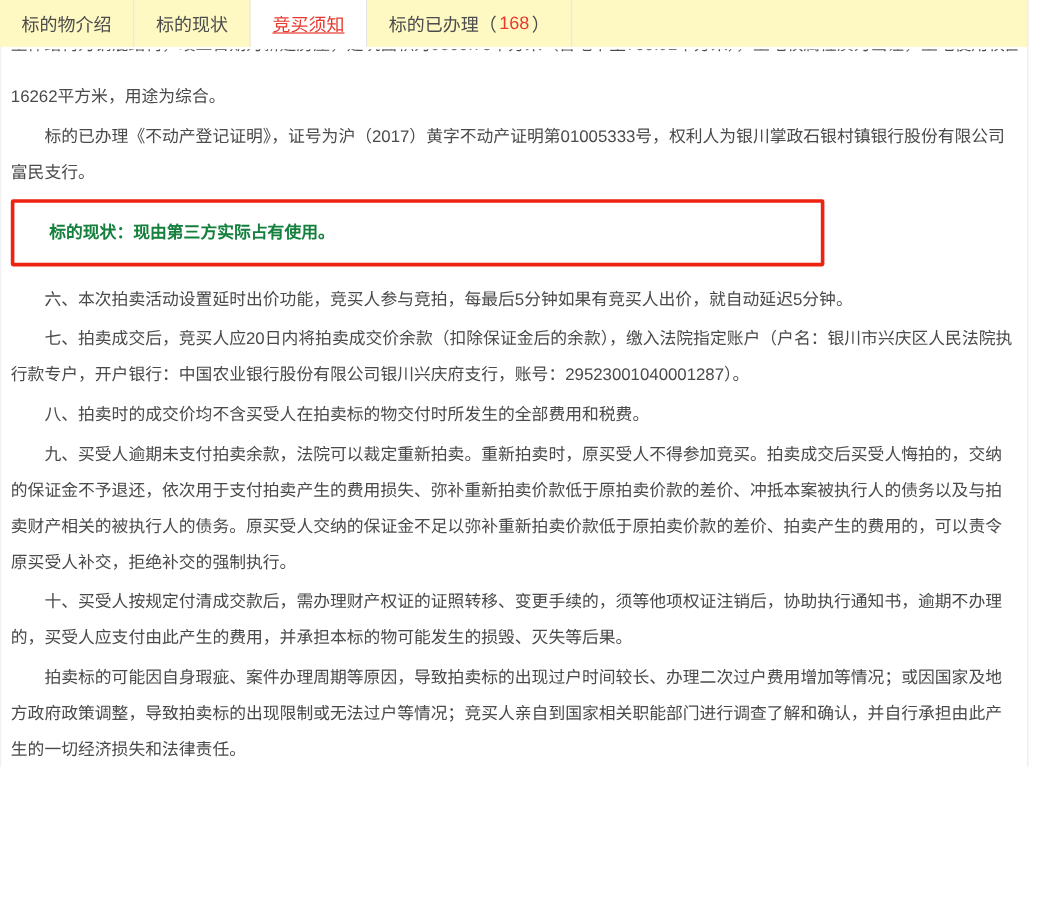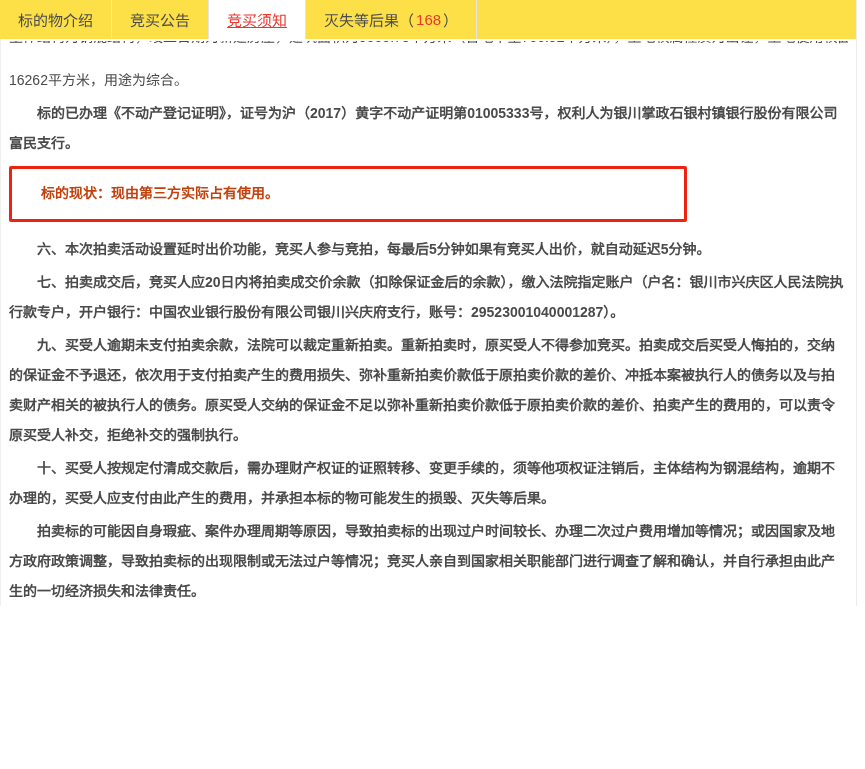--- a/index.html
+++ b/index.html
@@ -13,21 +13,21 @@
   .tabbar {
     display: flex; align-items: stretch;
     height: 39px; background: #f4f4f4;
     border-right: 1px solid #ececec;
     width: 857px;
   }
   .tab {
     display: flex; align-items: center; justify-content: center;
     padding: 0 18px; font-size: 15px; color: #4c4c4c;
     border-right: 1px solid #e4e4e4;
-    background: #fde047; cursor: pointer; white-space: nowrap;
+    background: #fef9c3; cursor: pointer; white-space: nowrap;
   }
   .tab.active { background: #fff; color: #e8392f; text-decoration: underline; }
   .tab .count { color: #e8392f; padding: 0 2px; }
   .tabbar .filler { flex: 1; border-right: none; }
   
   .content {
     width: 857px;
     border-left: 1px solid #f0f0f0;
     border-right: 1px solid #ececec;
     background: #fff;
@@ -35,50 +35,50 @@
     font-size: 14px; line-height: 30px; color: #4a4a4a;
   }
   .clipped-line {
     height: 12px; overflow: hidden; position: relative;
   }
   .clipped-line .inner {
     display: block; margin-top: -19px; white-space: nowrap;
     line-height: 30px; color: #4a4a4a;
   }
   .content p { margin: 0 0 3px 0; }
-  .content p.indent { text-indent: 2em; font-weight: bold; }
+  .content p.indent { text-indent: 2em; }
   .first-rest { margin-top: 12px !important; }
   
   .highlight-box {
     width: 678px;
     border: 3px solid #ee2211;
     border-radius: 2px;
     margin: 8px 0 12px 0;
     padding: 8px 10px 10px 29px;
   }
   .highlight-box p {
-    font-weight: bold; color: #c2410c; margin: 0;
+    font-weight: bold; color: #15803d; margin: 0;
     font-size: 14px; line-height: 32px;
   }
 </style>
 </head>
 <body>
 
 <div class="tabbar">
   <div class="tab">
     <span>标的物介绍</span>
   </div>
   <div class="tab">
-    <span>竞买公告</span>
+    <span>标的现状</span>
   </div>
   <div class="tab active">
     <span>竞买须知</span>
   </div>
   <div class="tab">
-    <span>灭失等后果（</span>
+    <span>标的已办理（</span>
       <span class="count">168</span>
       <span>）</span>
   </div>
   <div class="tab filler"></div>
 </div>
 
 <div class="content">
 
   <div class="clipped-line">
     <span class="inner">主体结构为钢混结构，竣工日期为新建房屋，建筑面积为9500.78平方米（含地下室700.92平方米），土地权属性质为出让，土地使用权面积为</span>
@@ -87,17 +87,18 @@
   <p class="first-rest">16262平方米，用途为综合。</p>
 
   <p class="indent">标的已办理《不动产登记证明》，证号为沪（2017）黄字不动产证明第01005333号，权利人为银川掌政石银村镇银行股份有限公司富民支行。</p>
 
   <div class="highlight-box">
     <p>标的现状：现由第三方实际占有使用。</p>
   </div>
 
   <p class="indent">六、本次拍卖活动设置延时出价功能，竞买人参与竞拍，每最后5分钟如果有竞买人出价，就自动延迟5分钟。</p>
   <p class="indent">七、拍卖成交后，竞买人应20日内将拍卖成交价余款（扣除保证金后的余款），缴入法院指定账户（户名：银川市兴庆区人民法院执行款专户，开户银行：中国农业银行股份有限公司银川兴庆府支行，账号：29523001040001287）。</p>
+  <p class="indent">八、拍卖时的成交价均不含买受人在拍卖标的物交付时所发生的全部费用和税费。</p>
   <p class="indent">九、买受人逾期未支付拍卖余款，法院可以裁定重新拍卖。重新拍卖时，原买受人不得参加竞买。拍卖成交后买受人悔拍的，交纳的保证金不予退还，依次用于支付拍卖产生的费用损失、弥补重新拍卖价款低于原拍卖价款的差价、冲抵本案被执行人的债务以及与拍卖财产相关的被执行人的债务。原买受人交纳的保证金不足以弥补重新拍卖价款低于原拍卖价款的差价、拍卖产生的费用的，可以责令原买受人补交，拒绝补交的强制执行。</p>
-  <p class="indent">十、买受人按规定付清成交款后，需办理财产权证的证照转移、变更手续的，须等他项权证注销后，主体结构为钢混结构，逾期不办理的，买受人应支付由此产生的费用，并承担本标的物可能发生的损毁、灭失等后果。</p>
+  <p class="indent">十、买受人按规定付清成交款后，需办理财产权证的证照转移、变更手续的，须等他项权证注销后，协助执行通知书，逾期不办理的，买受人应支付由此产生的费用，并承担本标的物可能发生的损毁、灭失等后果。</p>
   <p class="indent">拍卖标的可能因自身瑕疵、案件办理周期等原因，导致拍卖标的出现过户时间较长、办理二次过户费用增加等情况；或因国家及地方政府政策调整，导致拍卖标的出现限制或无法过户等情况；竞买人亲自到国家相关职能部门进行调查了解和确认，并自行承担由此产生的一切经济损失和法律责任。</p>
 
 </div>
 
 </body></html>

